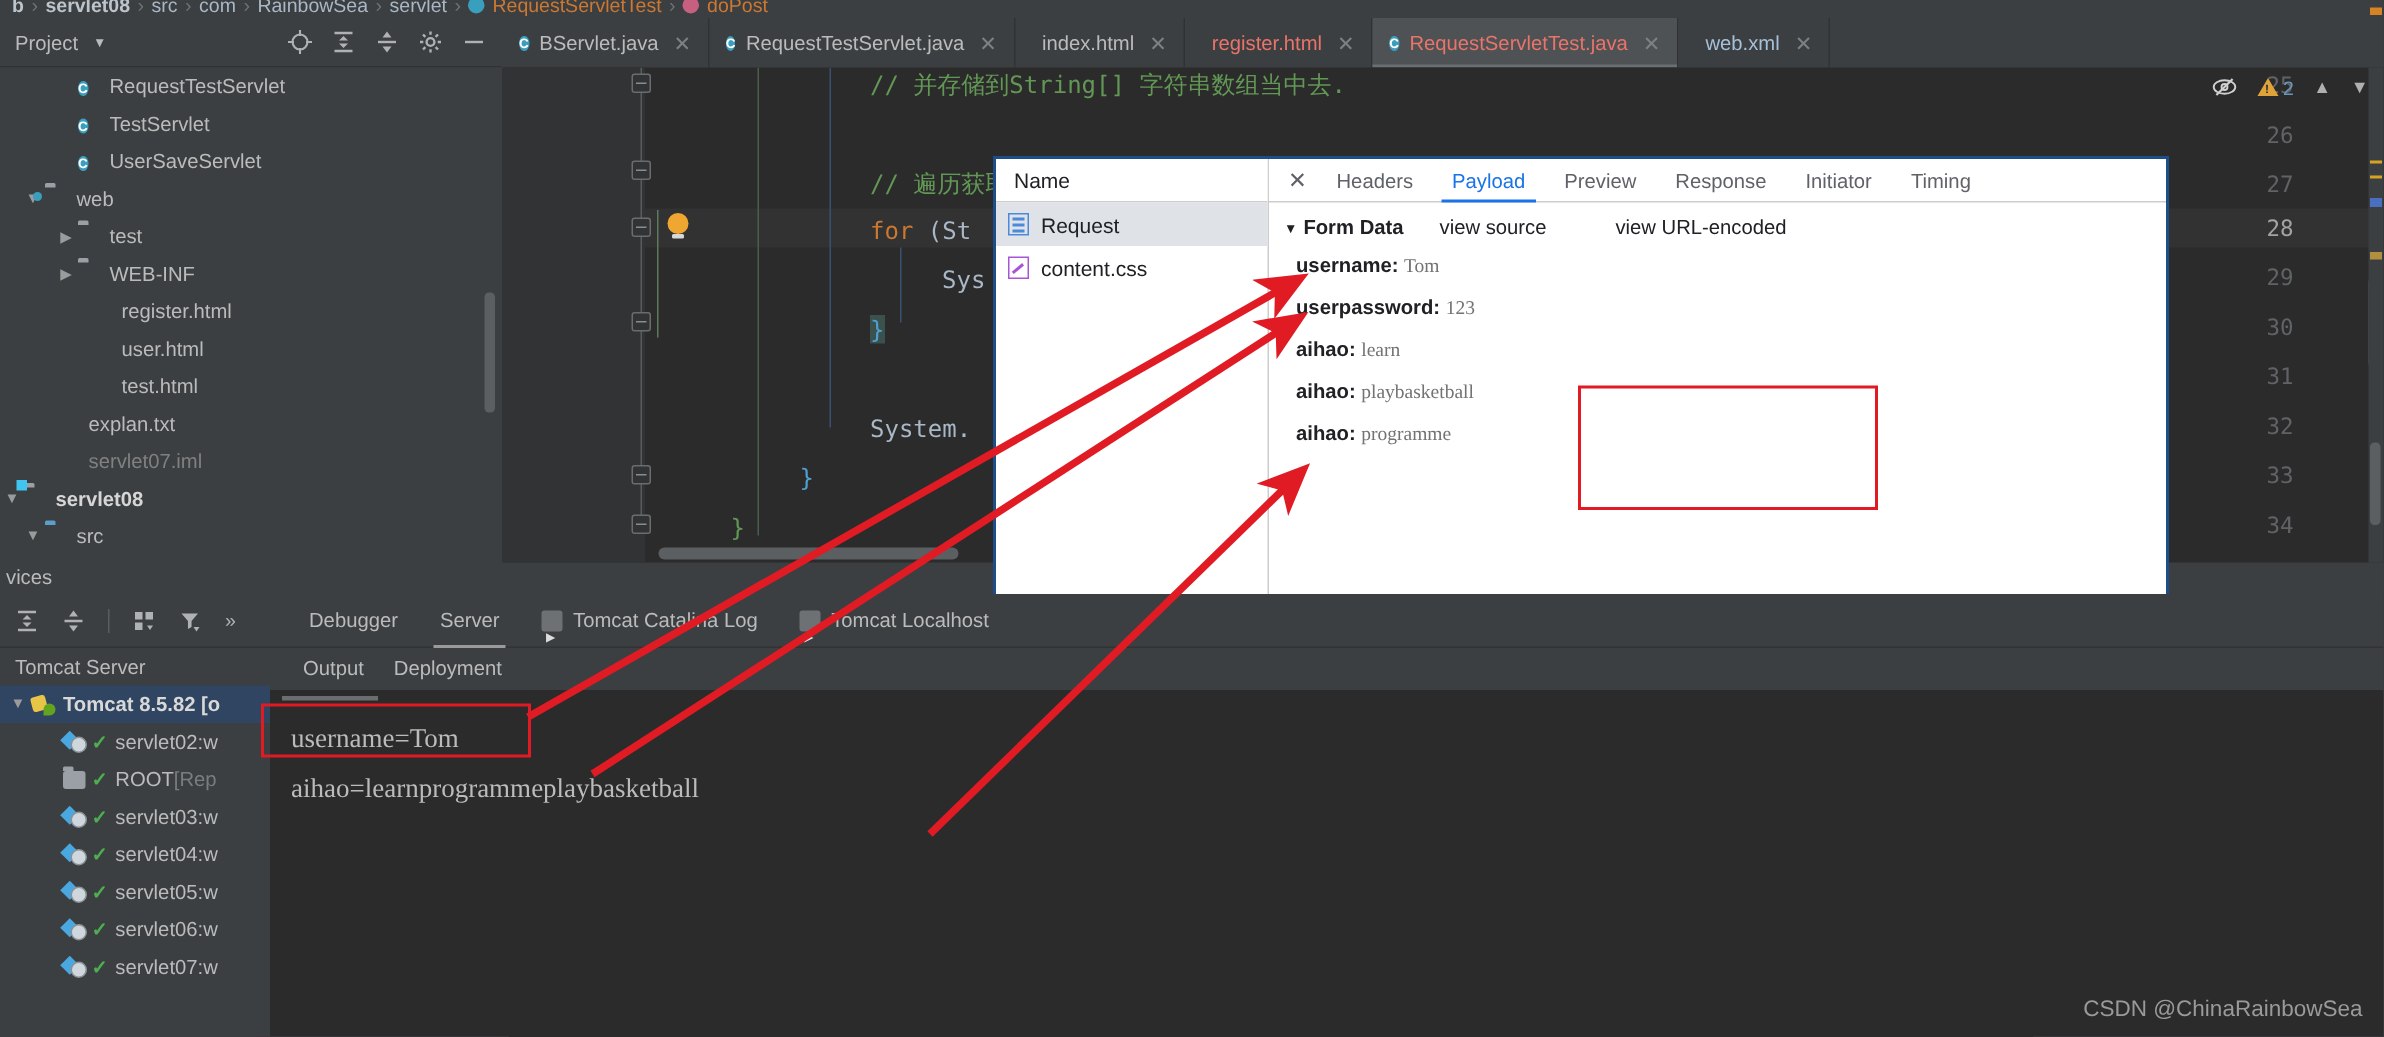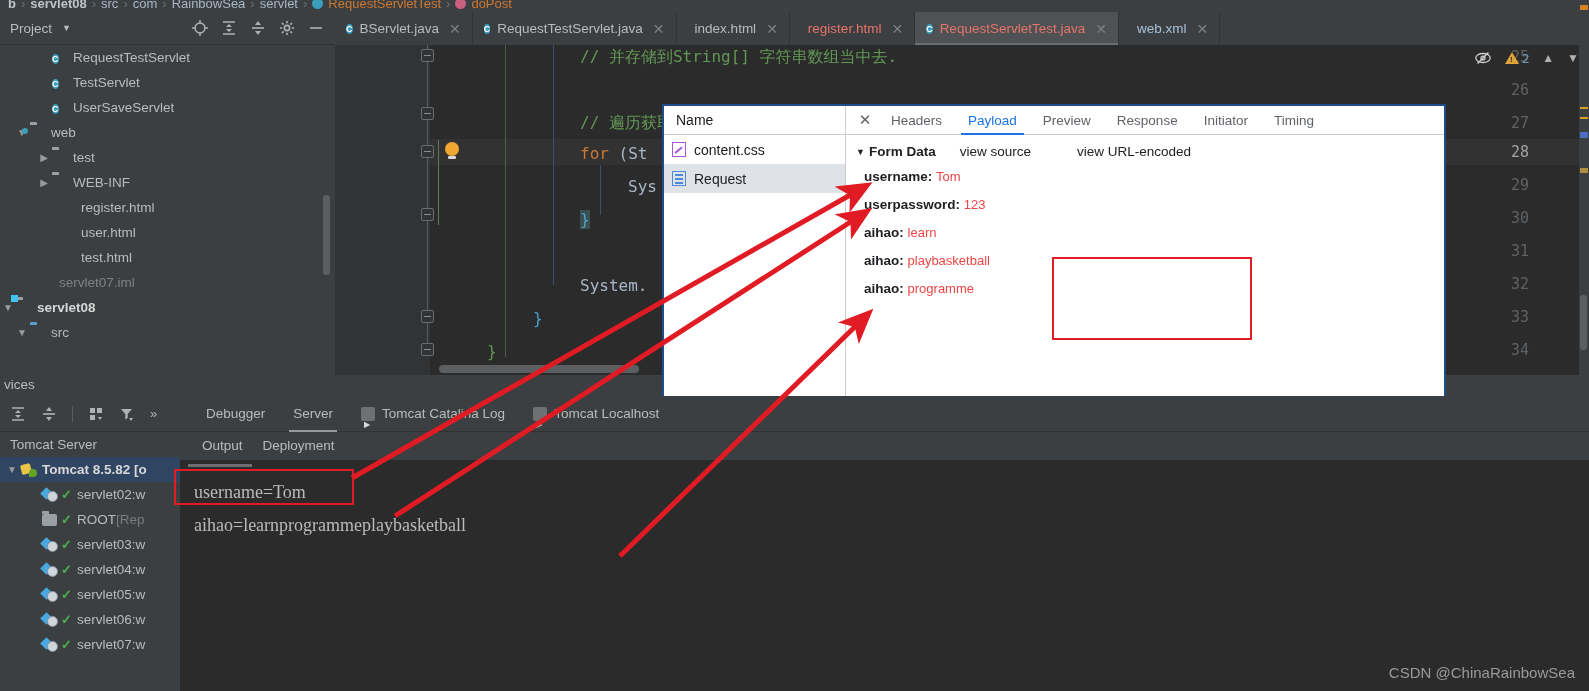--- a/index.html
+++ b/index.html
@@ -150,21 +150,21 @@
 
   .dt-body { flex:1; padding: 9px 0 0 10px; font-size:13.5px; color:#202124; position:relative; }
   .formdata-hdr { display:flex; align-items:center; gap:0; }
   .fd-caret { font-size:9px; margin-right:4px; color:#202124; }
   .fd-title { font-weight:bold; font-size:13.5px; color:#202124; }
   .fd-link { margin-left:24px; color:#202124; font-size:13.5px; }
   .fd-link.second { margin-left:46px; }
 
   .fd-row { margin-top:8px; padding-left:8px; font-size:13.5px; line-height:20px; }
   .fd-key { font-weight:bold; color:#202124; }
-  .fd-val { color:#ef4444; font-family:Liberation Sans, sans-serif; font-size:13px; }
+  .fd-val { color:#737373; font-family:Liberation Serif, serif; font-size:13px; }
   .fd-box { position:absolute; left:206px; top:122px; width:200px; height:83px; border:2px solid #e01b24; }
 
   
   .services-label { position:absolute; left:0; top:372px; width:180px; height:24px; background:#3c3f41;
     color:#bbbbbb; font-size:13.5px; display:flex; align-items:center; padding-left:4px; }
   .svc-toolbar { position:absolute; left:0; top:396px; width:180px; height:36px; background:#3c3f41;
     display:flex; align-items:center; gap:15px; padding-left:10px; border-bottom:1px solid #323232; }
   .svc-tree { position:absolute; left:0; top:432px; width:180px; height:259px; background:#3c3f41;
     font-size:13.5px; color:#bbbbbb; overflow:hidden; }
   .svc-row { display:flex; align-items:center; height:25px; white-space:nowrap; padding-left:4px; }
@@ -289,20 +289,24 @@
       <span class="lbl">register.html</span>
     </div>
     <div class="tnode" style="padding-left:60px">
       <span class="ic"><span class="ic-html"></span></span>
       <span class="lbl">user.html</span>
     </div>
     <div class="tnode" style="padding-left:60px">
       <span class="ic"><span class="ic-html"></span></span>
       <span class="lbl">test.html</span>
     </div>
+    <div class="tnode" style="padding-left:38px">
+      <span class="ic"><span class="ic-txt"></span></span>
+      <span class="lbl">explan.txt</span>
+    </div>
     <div class="tnode dim" style="padding-left:38px">
       <span class="ic"><span class="ic-iml"></span></span>
       <span class="lbl">servlet07.iml</span>
     </div>
     <div class="tnode bold" style="padding-left:0px">
       <span class="arrow">▼</span>
       <span class="ic"><span class="ic-modfolder"></span></span>
       <span class="lbl">servlet08</span>
     </div>
     <div class="tnode" style="padding-left:14px">
@@ -408,27 +412,27 @@
     <div class="m" style="top:72px;background:#d8a323"></div>
     <div class="m" style="top:87px;background:#4a6fbf;height:6px"></div>
     <div class="m" style="top:-40px;background:#d88323;height:5px"></div>
     <div class="m" style="top:123px;background:#b09040;height:5px"></div>
     <div style="position:absolute;right:2px;top:250px;width:7px;height:55px;background:#5c5f61;border-radius:3px"></div>
   </div>
 
   <div class="devtools">
     <div class="dt-left">
       <div class="dt-left-head">Name</div>
+      <div class="dt-row sel">
+        <span class="ic-doc"></span>
+        <span>Request</span>
+      </div>
       <div class="dt-row">
         <span class="ic-css"></span>
         <span>content.css</span>
-      </div>
-      <div class="dt-row sel">
-        <span class="ic-doc"></span>
-        <span>Request</span>
       </div>
     </div>
     <div class="dt-right">
       <div class="dt-tabs">
         <span class="dt-x">✕</span>
         <span class="dt-tab">Headers</span>
         <span class="dt-tab active">Payload</span>
         <span class="dt-tab">Preview</span>
         <span class="dt-tab">Response</span>
         <span class="dt-tab">Initiator</span>

